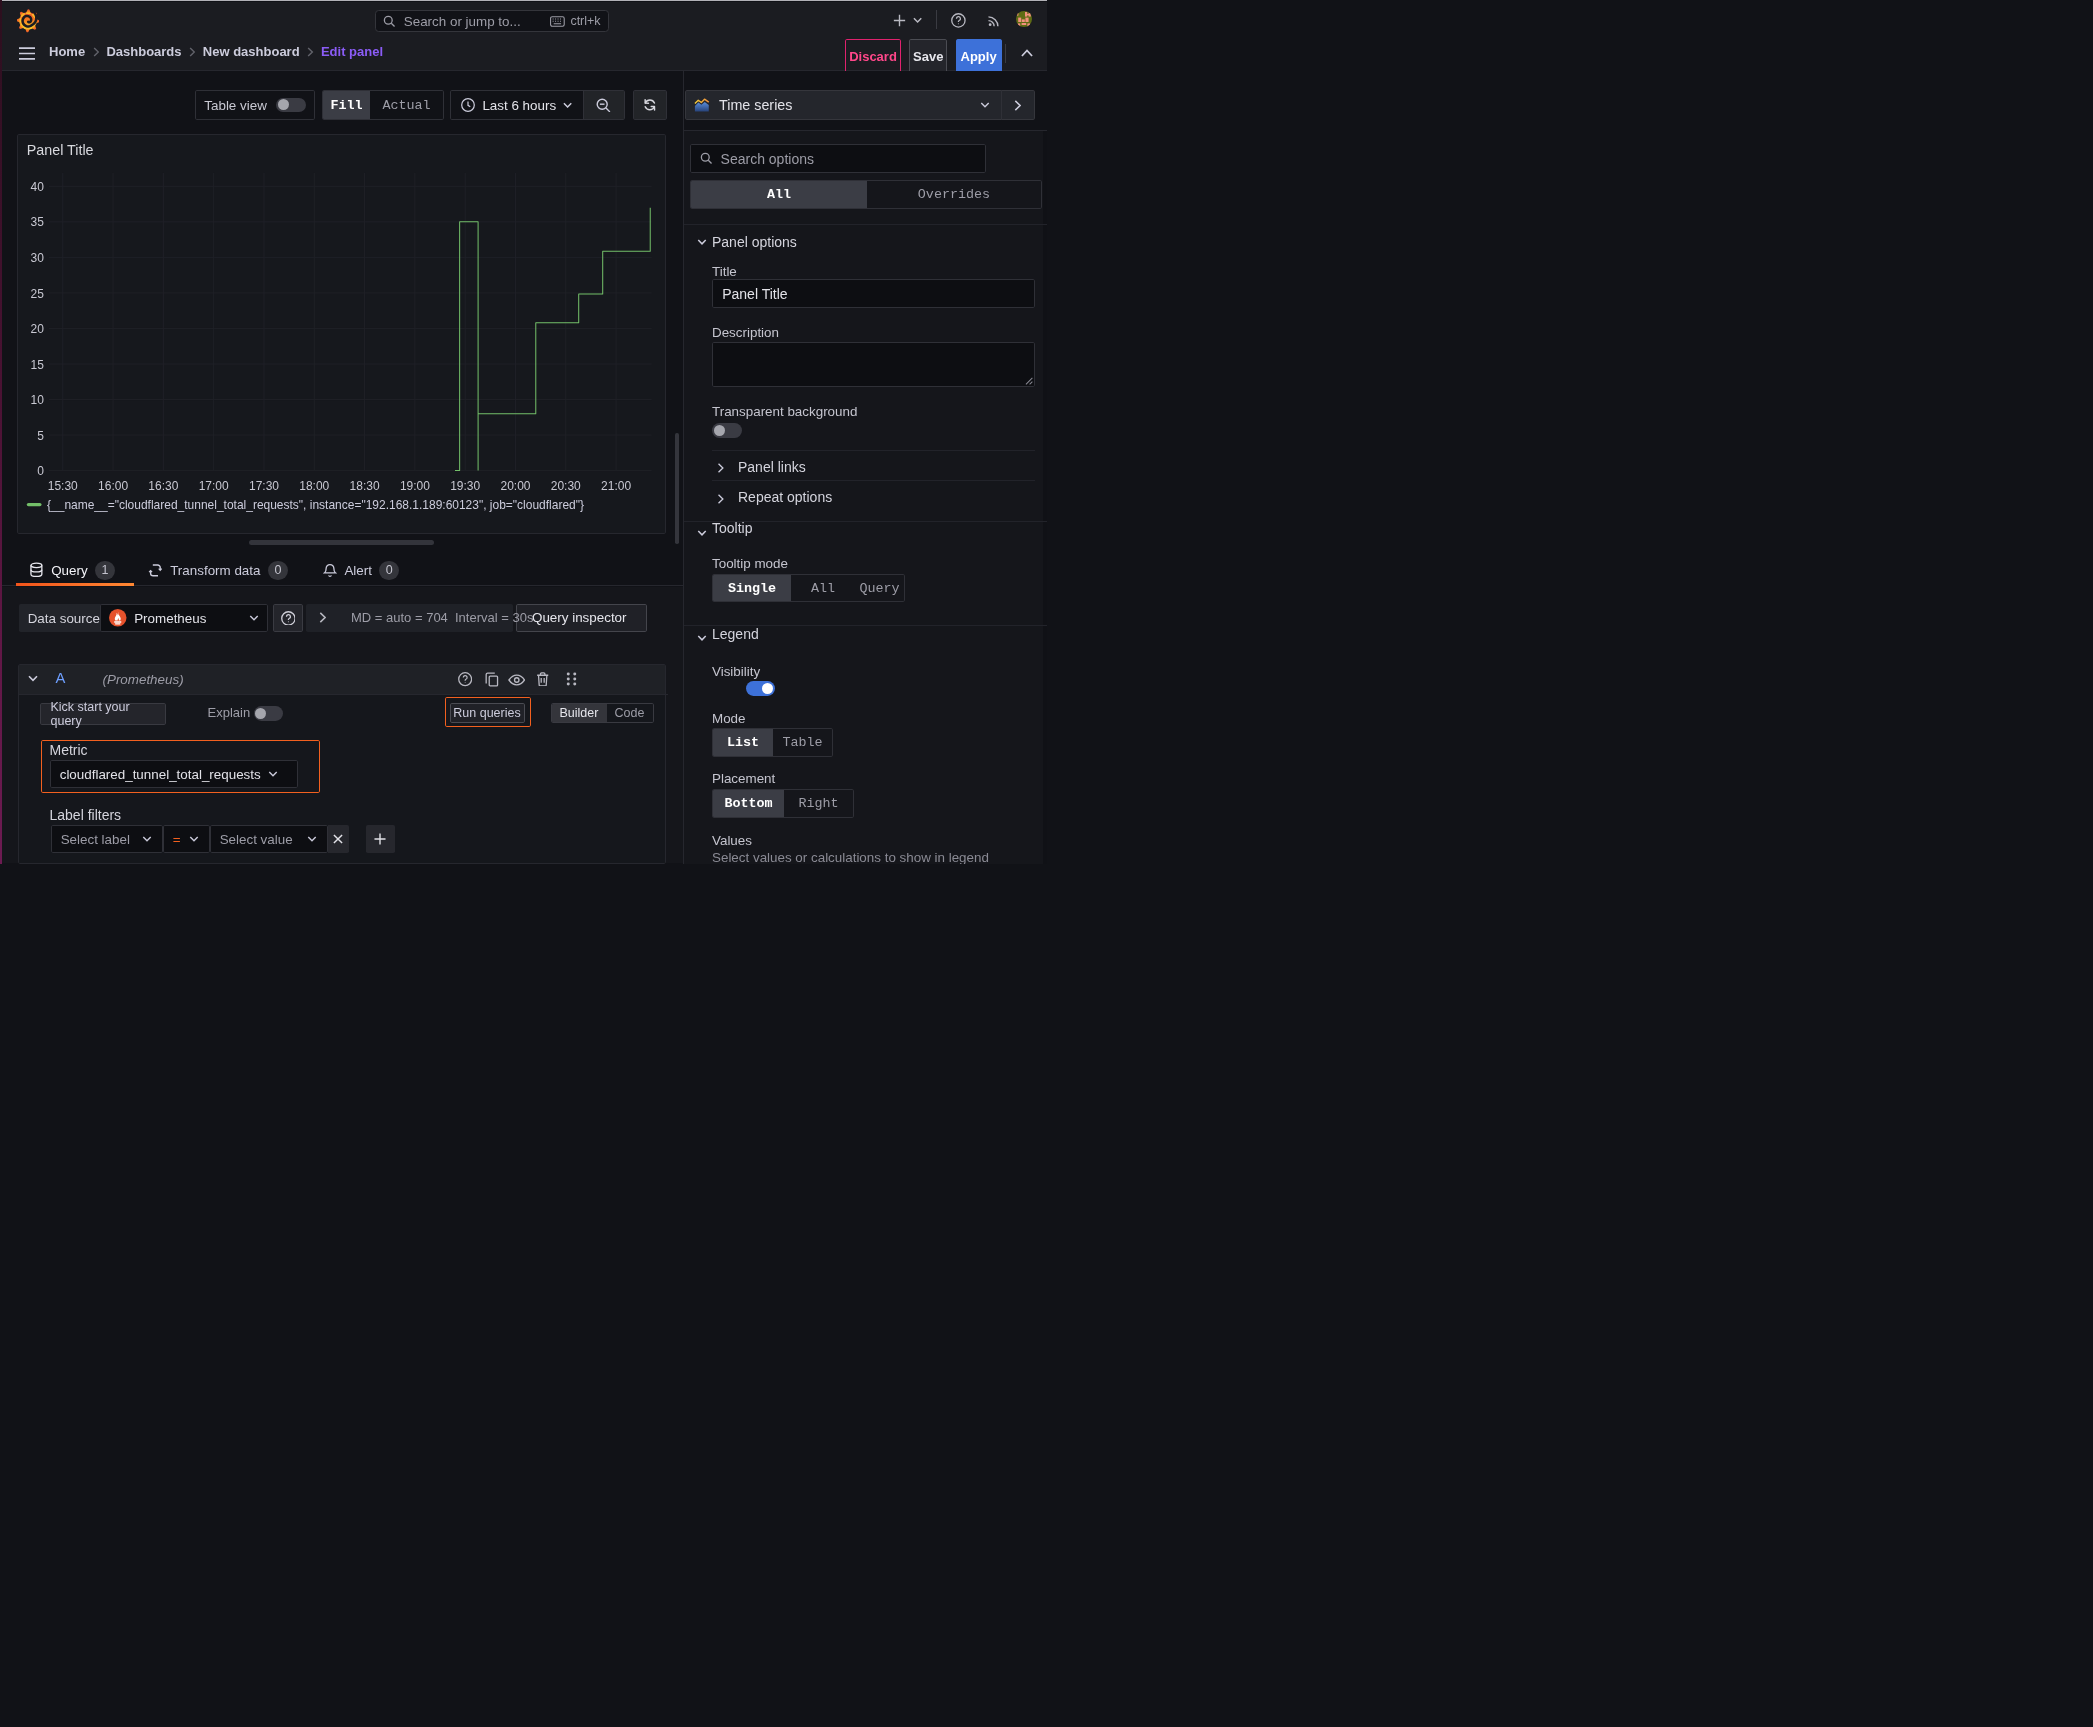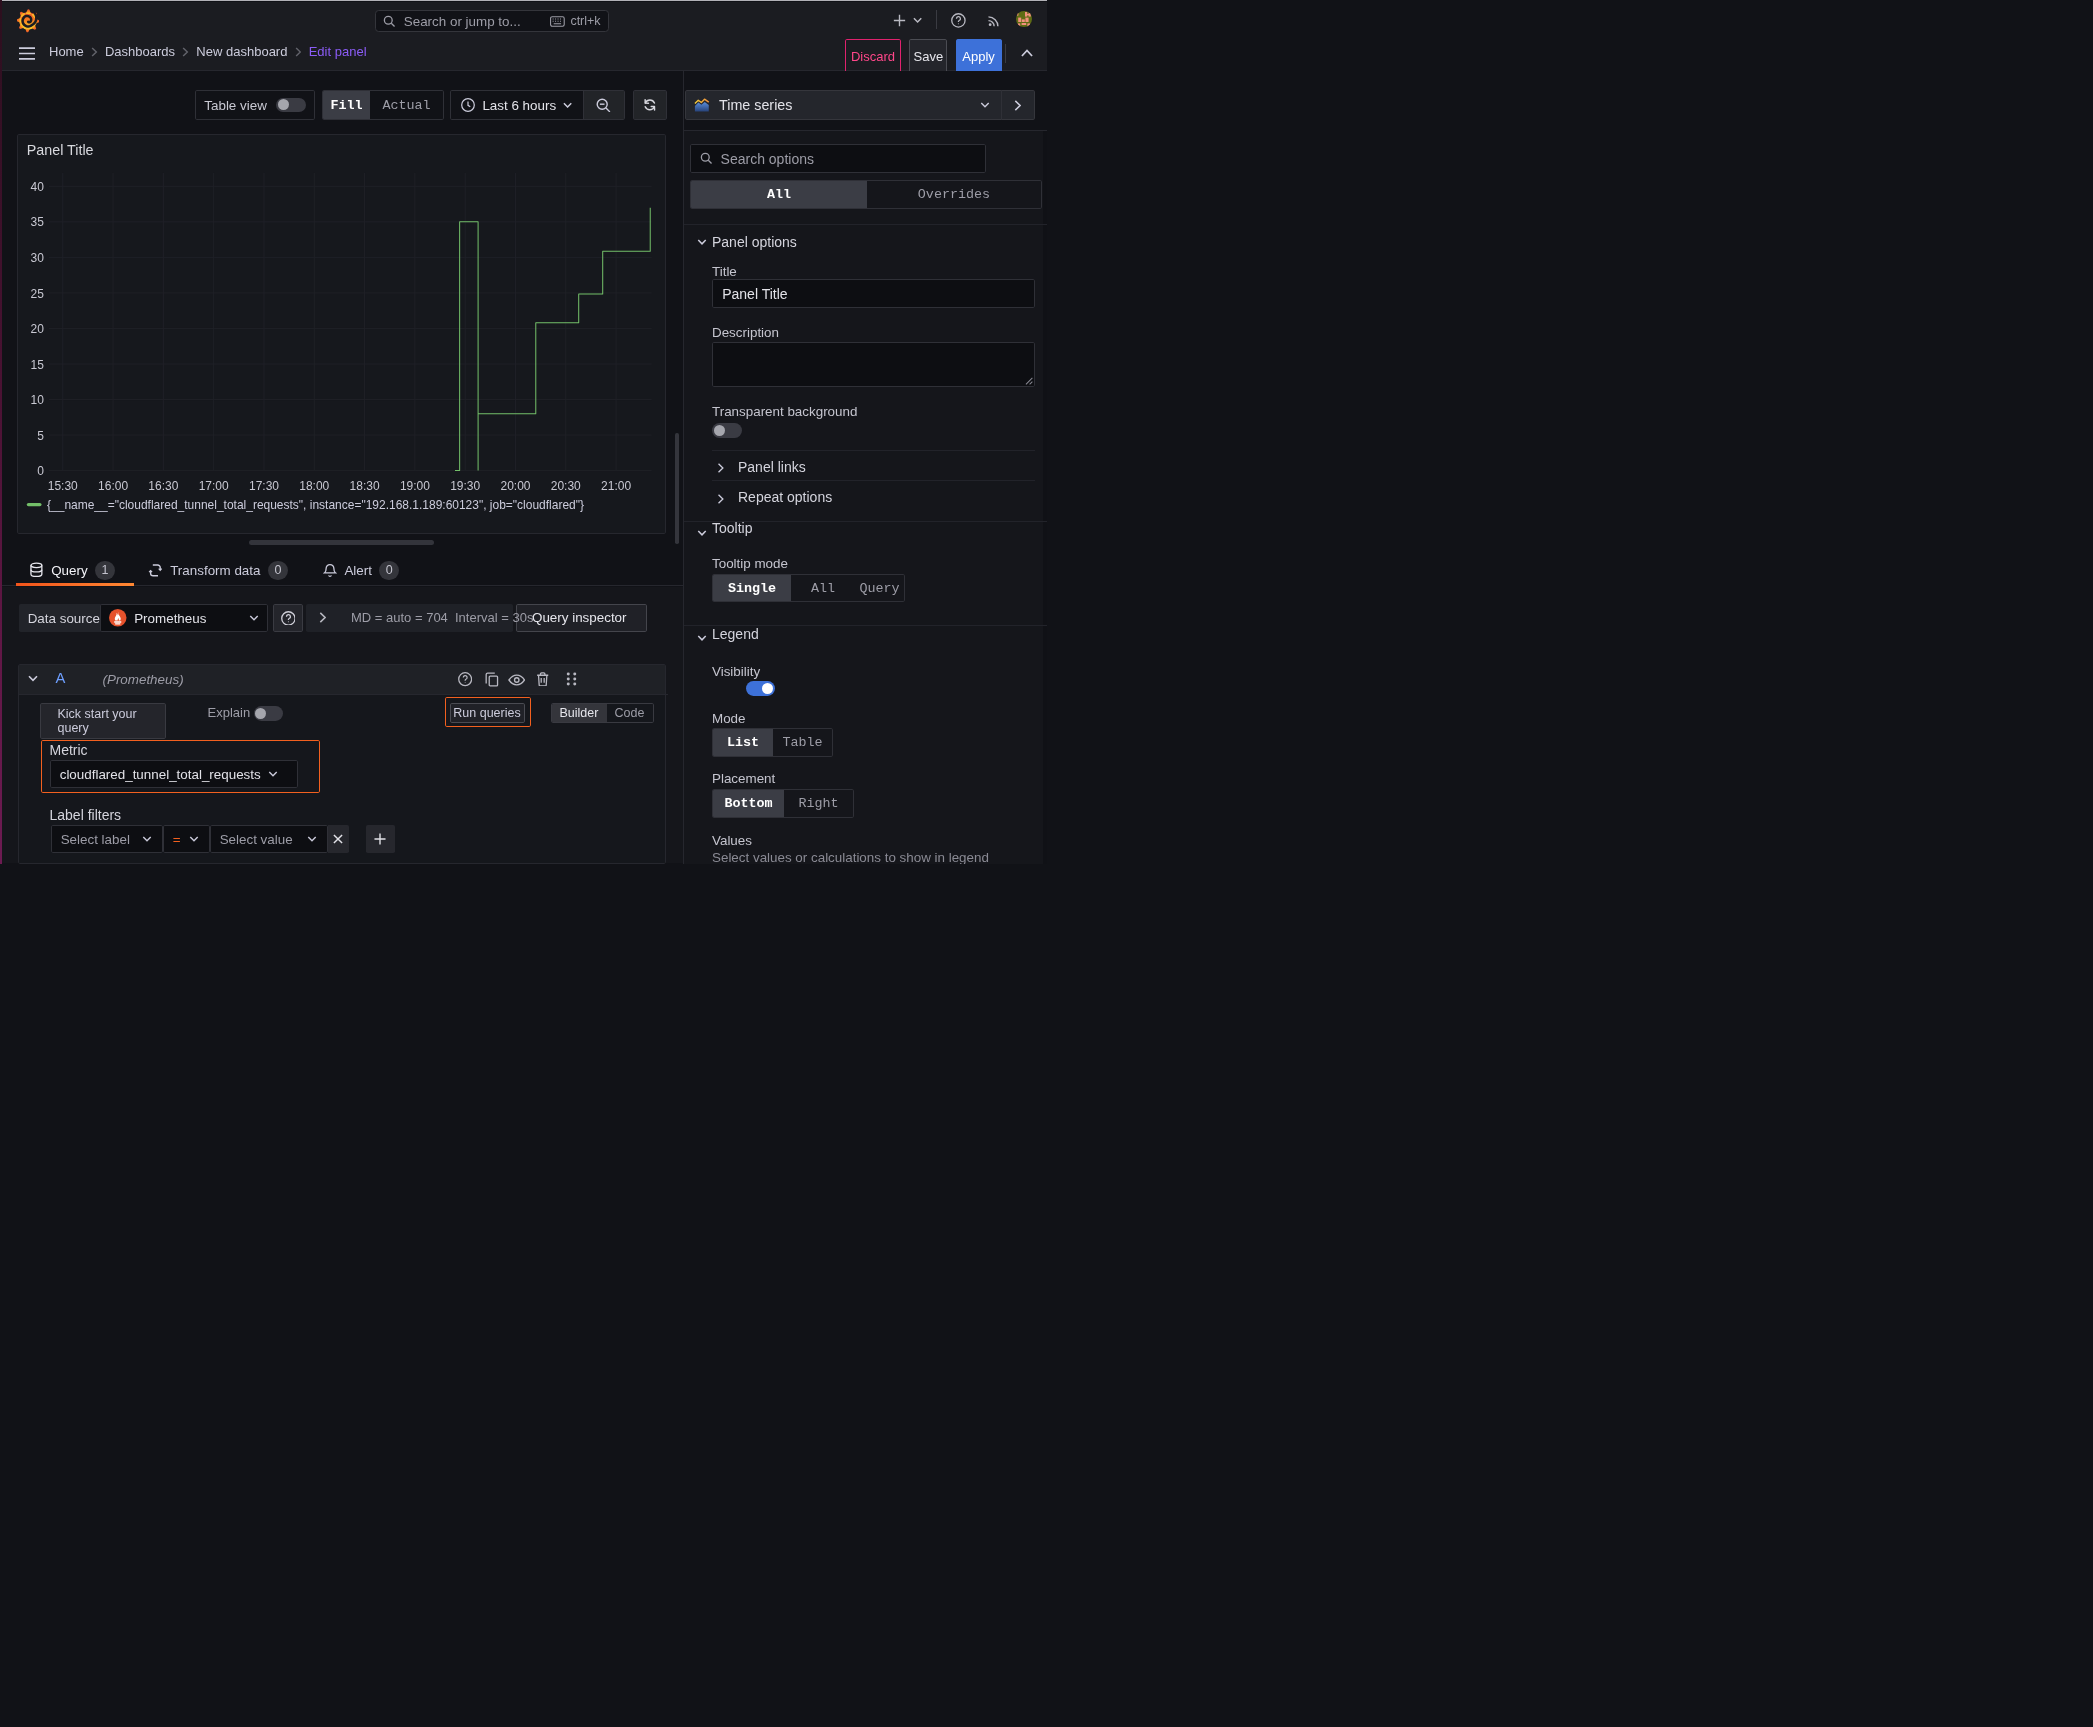--- a/index.html
+++ b/index.html
@@ -6,21 +6,21 @@
 html,body { width:1047px; height:864px; overflow:hidden; background:#111217;
   font-family:"Liberation Sans", sans-serif; color:#ccccdc; }
 #app { position:relative; width:1047px; height:864px; }
 .abs { position:absolute; }
 
 #topline { left:1.8px; top:0; width:1045px; height:1.4px; background:#b2b2b7; }
 #leftstrip { left:0; top:0; width:1.6px; height:864px;
   background:linear-gradient(180deg,#2c0f1e 0%,#4a1233 45%,#611746 75%,#6d1b52 100%); z-index:60; }
 #topnav { left:0; top:1.8px; width:1047px; height:69px; background:#1b1c21; }
 #crumbbar { left:0; top:36px; width:1047px; height:35px; background:#1b1c21;
-  border-bottom:0.9px solid #26272e; }
+  border-bottom:0.9px solid #26272e;font-weight:bold; }
 #main { left:0; top:71px; width:1047px; height:793px; background:#111217; }
 #sidebar-sep { left:683px; top:71px; width:0.9px; height:793px; background:#26272e; }
 
 
 #searchbox { left:375px; top:8.3px; width:234px; height:22px; background:#111217;
   border:0.9px solid #34353b; border-radius:3.7px; display:flex; align-items:center;
   font-size:13.4px; color:#9d9da7; padding:0 7.4px; gap:7.4px;}
 #searchbox .kbd { margin-left:auto; display:flex; align-items:center; gap:5.5px; font-size:12.5px;}
 
 
@@ -381,21 +381,21 @@
           <circle cx="3.5" cy="2" r="1.6"></circle>
           <circle cx="10.5" cy="2" r="1.6"></circle>
           <circle cx="3.5" cy="7.5" r="1.6"></circle>
           <circle cx="10.5" cy="7.5" r="1.6"></circle>
           <circle cx="3.5" cy="13" r="1.6"></circle>
           <circle cx="10.5" cy="13" r="1.6"></circle>
         </g>
       </svg>
       
       <div class="abs" style="left:0;top:29px;width:649px;height:0.9px;background:#26272e"></div>
-      <div class="btn2 abs" style="left:21px;top:38px;width:126px;padding:17px">Kick start your query</div>
+      <div class="btn2 abs" style="left:21px;top:38px;width:126px;padding:10px">Kick start your query</div>
       <span class="abs" style="left:189px;top:40px;font-size:13px;color:#9d9da7">Explain</span>
       <span class="switch abs" style="left:235px;top:41px"><span class="knob"></span></span>
       <div class="btn2 abs" style="left:431px;top:38px;width:75px;background:#202127;border-color:#4a4b52;padding:0">Run queries</div>
       <div class="abs" style="left:426px;top:32px;width:86px;height:30px;border:1.8px solid #f2601f;border-radius:1.8px"></div>
       <div class="abs" style="left:532px;top:38px;display:flex;height:20px;border:0.9px solid #393a41;border-radius:1.8px;overflow:hidden">
         <div style="background:#34353b;color:#e6e6ec;display:flex;align-items:center;justify-content:center;width:55px;font-size:12.5px">Builder</div>
         <div style="color:#9d9da7;display:flex;align-items:center;justify-content:center;width:46px;font-size:12.5px">Code</div>
       </div>
       
       <div class="abs" style="left:22.6px;top:75px;width:279px;height:53px;border:1.8px solid #f2601f;border-radius:1.8px"></div>

